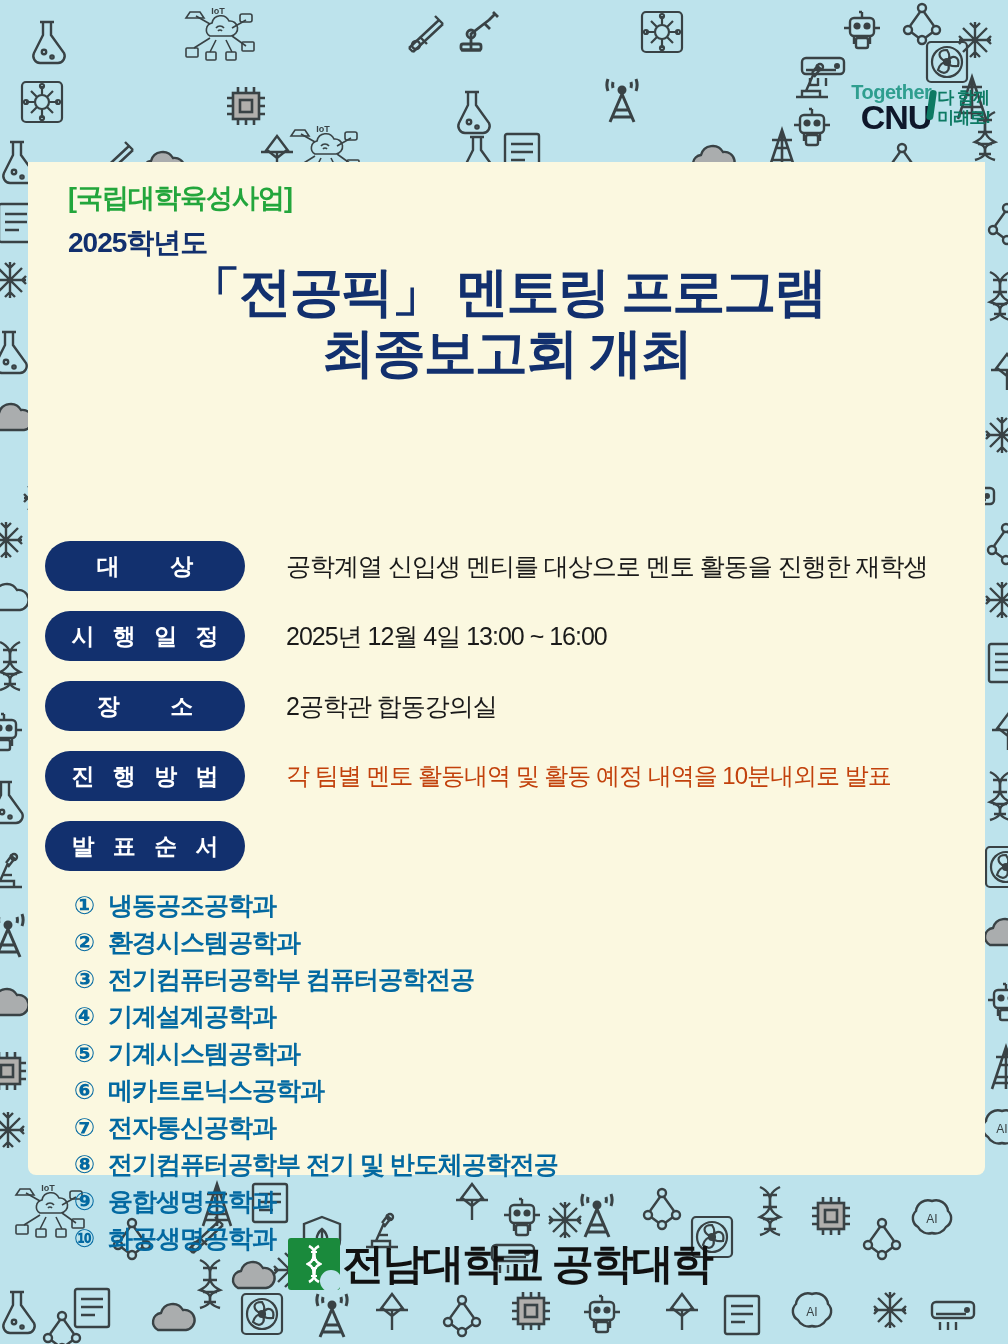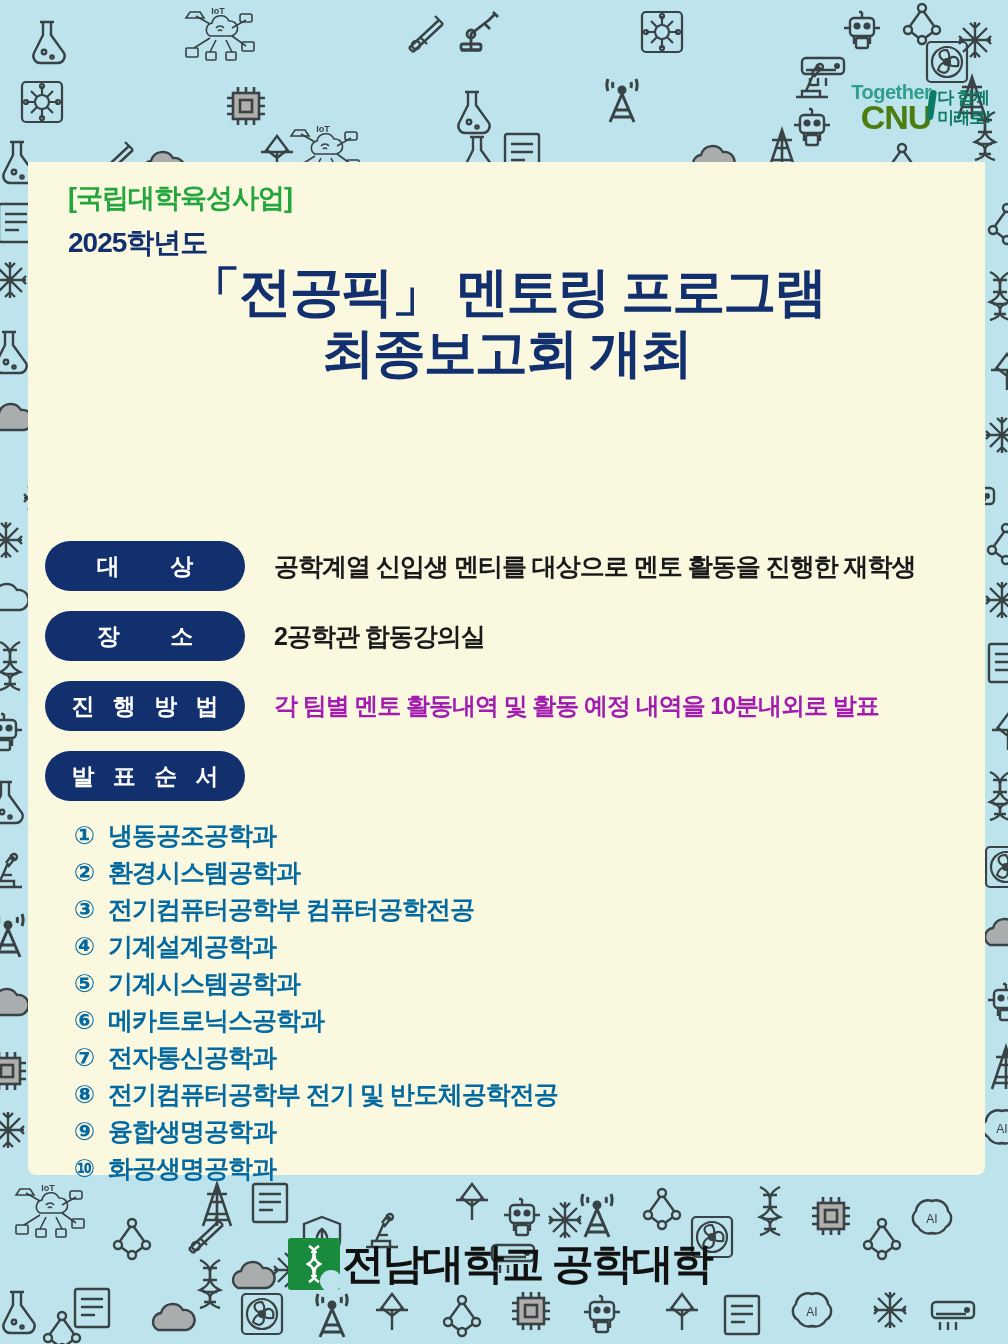--- a/index.html
+++ b/index.html
@@ -18,21 +18,21 @@
   .cnu-badge{
     position:absolute;top:82px;right:18px;z-index:3;
     display:flex;align-items:center;gap:6px;
   }
   .cnu-left{display:flex;flex-direction:column;align-items:flex-end;line-height:1;}
   .cnu-together{
     font-size:20px;font-weight:bold;color:#2f9e8f;letter-spacing:-.5px;
     margin-bottom:-2px;
   }
   .cnu-word{
-    font-size:34px;font-weight:bold;color:#4d7c0f;letter-spacing:-1px;
+    font-size:34px;font-weight:bold;color:#0f172a;letter-spacing:-1px;
     position:relative;
   }
   .cnu-word .tail{
     position:absolute;right:-4px;top:-10px;width:7px;height:30px;
     background:#0d7a63;border-radius:3px;transform:rotate(8deg);
   }
   .cnu-right{
     display:flex;flex-direction:column;line-height:1.15;
     font-size:17px;font-weight:bold;color:#0d7a63;letter-spacing:-1px;
   }
@@ -68,24 +68,24 @@
   .pill{
     flex:0 0 auto;width:200px;height:50px;border-radius:26px;
     background:#12306e;color:#ffffff;
     display:flex;align-items:center;justify-content:center;
     font-size:23px;font-weight:bold;letter-spacing:4px;
     box-sizing:border-box;padding-left:4px;
   }
   .pill.wide-gap{letter-spacing:22px;padding-left:22px;}
   .pill.mid-gap{letter-spacing:6px;padding-left:6px;}
   .row-val{
-    margin-left:29px;font-size:25px;font-weight:bold;color:#1a1a1a;
+    margin-left:41px;font-size:25px;font-weight:normal;color:#1a1a1a;
     letter-spacing:-1px;line-height:50px;text-align:right;
   }
-  .row-val.accent{color:#a21caf;font-size:24px;}
+  .row-val.accent{color:#c2410c;font-size:24px;}
 
   .order-row{margin-bottom:0;flex-direction:column;}
   .order-list{
     margin-left:29px;list-style:none;padding:0;
   }
   .order-list li{
     font-size:25px;font-weight:bold;color:#0369a1;
     letter-spacing:-1px;line-height:37px;white-space:nowrap;
   }
   .order-list li .num{display:inline-block;min-width:34px;}
@@ -378,20 +378,24 @@
 </div>
 
 <div class="card" id="info-card">
   <div class="rows">
 
     <div class="row">
       <div class="pill wide-gap">대        상</div>
       <div class="row-val">공학계열 신입생 멘티를 대상으로 멘토 활동을 진행한 재학생</div>
     </div>
 
+    <div class="row">
+      <div class="pill mid-gap">시 행 일 정</div>
+      <div class="row-val">2025년 12월 4일 13:00 ~ 16:00</div>
+    </div>
 
     <div class="row">
       <div class="pill wide-gap">장        소</div>
       <div class="row-val">2공학관 합동강의실</div>
     </div>
 
     <div class="row">
       <div class="pill mid-gap">진 행 방 법</div>
       <div class="row-val accent">각 팀별 멘토 활동내역 및 활동 예정 내역을 10분내외로 발표</div>
     </div>

